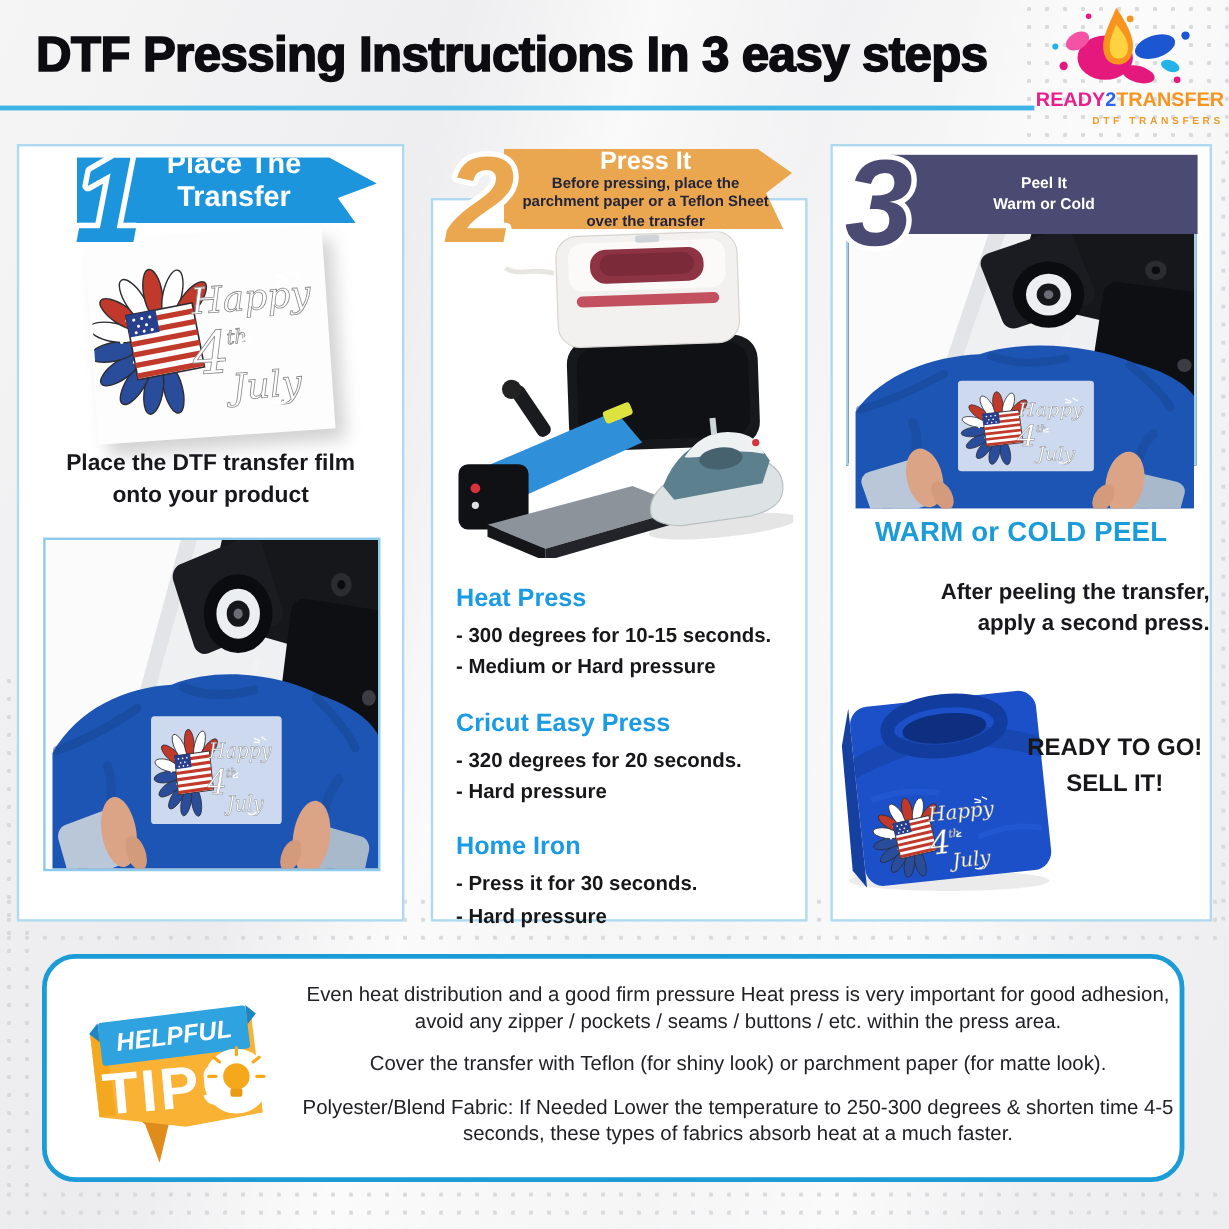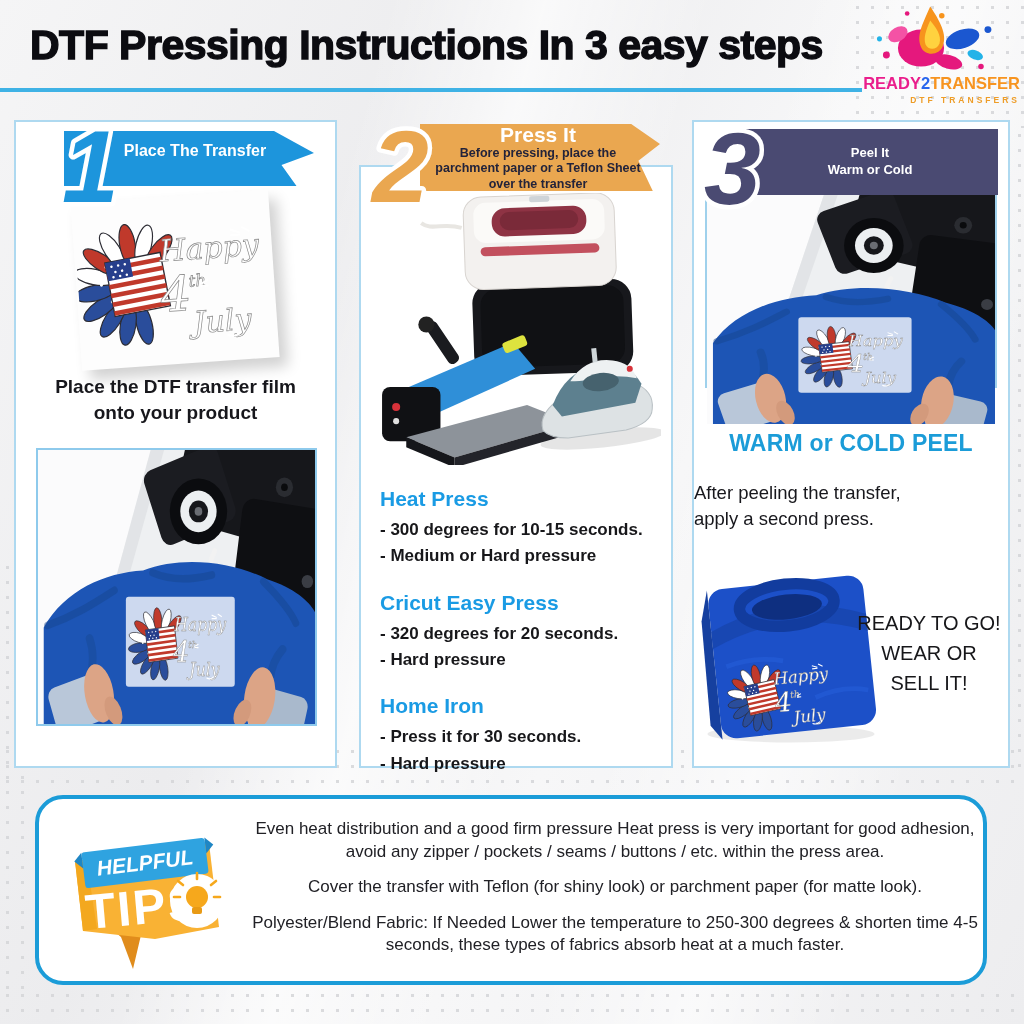--- a/index.html
+++ b/index.html
@@ -31,21 +31,21 @@
 
   
   .panel { position:absolute; background:#fff; border:2px solid #aed9f0; z-index:1; }
   .p1 { left:14px;  top:120px; width:323px; height:648px; }
   .p2 { left:359px; top:165px; width:314px; height:603px; }
   .p3 { left:692px; top:120px; width:318px; height:648px; }
 
   
   .ribbon { position:absolute; z-index:3; color:#fff; font-weight:700;
     display:flex; flex-direction:column; align-items:center; justify-content:center; text-align:center; }
-  .r1 { left:64px; top:131px; width:250px; height:55px; background:#1d95dc; font-size:16px;
+  .r1 { left:64px; top:131px; width:250px; height:55px; background:#1d95dc; font-size:24px;
     clip-path:polygon(0 0,84% 0,100% 40%,87% 62%,93% 100%,0 100%); padding:0 40px 16px 52px; }
   .r2 { left:420px; top:124px; width:240px; height:67px; background:#eaa750;
     clip-path:polygon(0 0,88% 0,100% 30%,91% 55%,97% 100%,0 100%); padding:2px 30px 2px 26px; }
   .r2 .rt { font-size:21px; line-height:1.1; }
   .r2 .rs { font-size:12.5px; line-height:1.22; color:#23233a; font-weight:700; width:208px; }
   .r3 { left:742px; top:129px; width:256px; height:66px; background:#4a4a72; font-size:13px; line-height:1.28; }
   .num { position:absolute; z-index:4; }
   .num text { font-family:"Liberation Sans", sans-serif; font-style:italic; font-weight:700; }
   #num1 { left:48px;  top:112px; }
   #num2 { left:366px; top:112px; }
@@ -67,25 +67,25 @@
   .method { margin-bottom:21px; }
   .method h3 { font-size:21px; font-weight:700; color:#1a9be4; margin-bottom:6px; }
   .method div { font-size:17px; font-weight:700; color:#17171a; line-height:1.55; }
 
   
   .photobox { position:absolute; left:11px; top:70px; width:292px; height:196px; border:2px solid #9fd1ec; background:#0f172a; }
   .photobox .photo3 { width:100%; height:230px; overflow:hidden; }
   .photo3 svg { display:block; width:100%; height:100%; }
   .peel-label { height:38px; display:flex; align-items:center; justify-content:center;
     font-size:23px; font-weight:700; color:#1b9cd8; letter-spacing:.2px; }
-  .after { position:absolute; left:0; top:358px; width:100%; text-align:left;
-    font-size:18.5px; font-weight:400; color:#17171c; line-height:1.4; }
+  .after { position:absolute; left:0; top:358px; width:100%; text-align:right;
+    font-size:18.5px; font-weight:700; color:#17171c; line-height:1.4; }
   .folded { position:absolute; left:2px; top:420px; width:190px; height:212px; }
   .ready { position:absolute; left:162px; top:486px; width:146px; text-align:center;
-    font-size:20px; font-weight:400; color:#17171a; line-height:1.5; }
+    font-size:20px; font-weight:700; color:#17171a; line-height:1.5; }
 
   
   .tips { position:absolute; left:35px; top:795px; width:952px; height:190px; z-index:1;
     background:#fff; border:4px solid #1b9cd8; border-radius:28px; }
   .badge { position:absolute; left:18px; top:10px; width:185px; height:170px; }
   .tip-texts { position:absolute; left:210px; top:19px; width:732px; }
   .tip-texts p { font-size:17px; color:#212126; line-height:1.33; margin-bottom:13px;text-align:center; }
 </style>
 </head>
 <body>
@@ -323,21 +323,20 @@
         <path d="M18,82 Q100,46 182,80 L182,98 Q100,64 18,100 Z" fill="#1745ae" opacity="0.85"></path>
         <path d="M18,38 L18,196 L7,180 L9,70 Z" fill="#16409f"></path>
         <ellipse cx="100" cy="62" rx="50" ry="22" fill="none" stroke="#123c9e" stroke-width="12"></ellipse>
         <ellipse cx="100" cy="64" rx="37" ry="13" fill="#0e2f80"></ellipse>
         <path d="M30,120 Q60,112 90,120 M120,162 Q150,152 176,160" stroke="#2a63e2" stroke-width="5" opacity="0.4" fill="none"></path>
         <use href="#flagflower" transform="translate(30,116) scale(0.56)"></use>
       </g>
     </svg>
     <div class="ready">
       <div>READY TO GO!</div>
-      <div>WEAR OR</div>
       <div>SELL IT!</div>
     </div>
   </section>
 
   <div class="ribbon r1">
     <span>Place The Transfer</span>
   </div>
   <div class="ribbon r2">
     <span class="rt">Press It</span>
     <span class="rs">Before pressing, place the parchment paper or a Teflon Sheet over the transfer</span>

